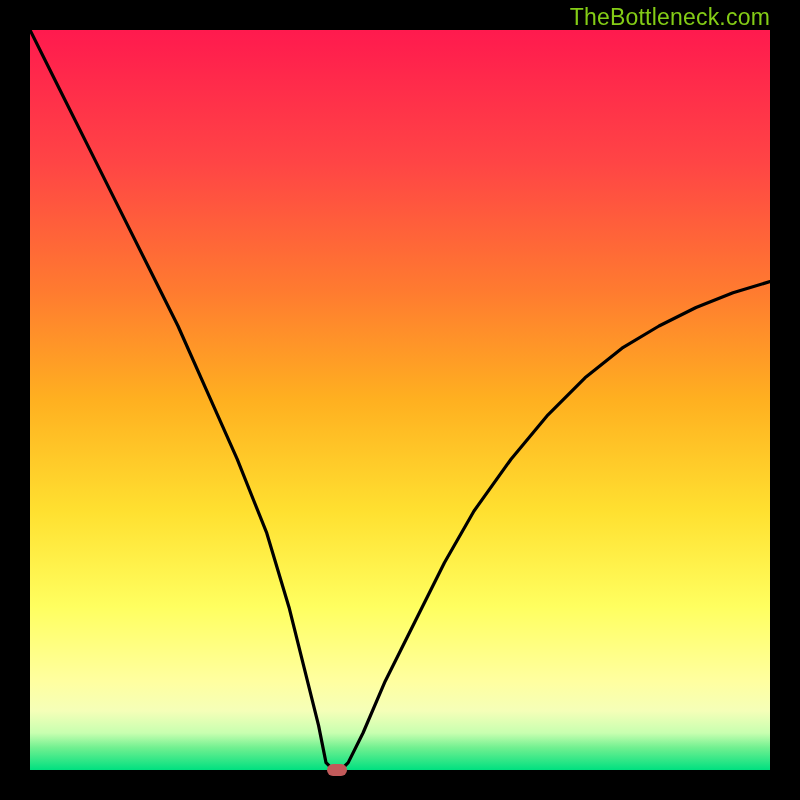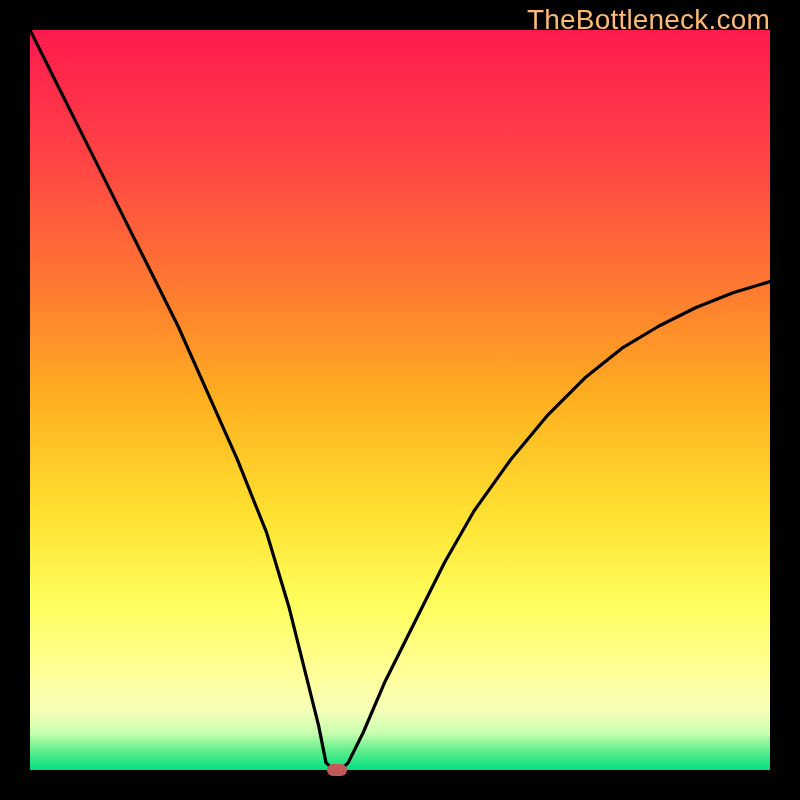--- a/index.html
+++ b/index.html
@@ -51,22 +51,22 @@
     width: 20px;
     height: 12px;
     border-radius: 6px;
     background: #c25a5a;
     transform: translate(-50%, -50%);
   }
   .watermark {
     position: absolute;
     top: 4px;
     right: 30px;
-    color: #fdba74;
-    font-size: 28px;
+    color: #84cc16;
+    font-size: 23px;
     font-weight: 500;
     letter-spacing: 0.2px;
     user-select: none;
   }
 </style>
 </head>
 <body>
 
 <div class="frame">
 

